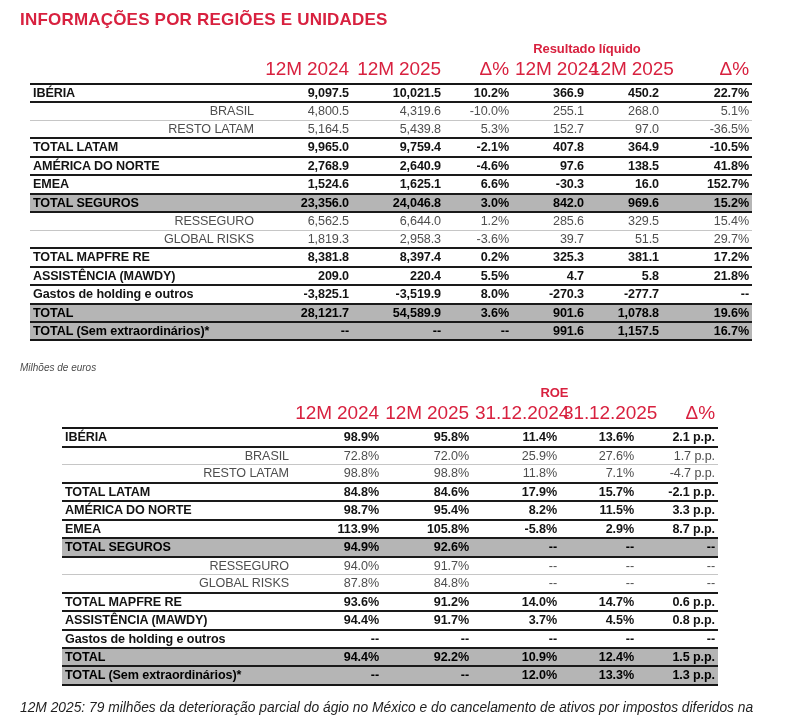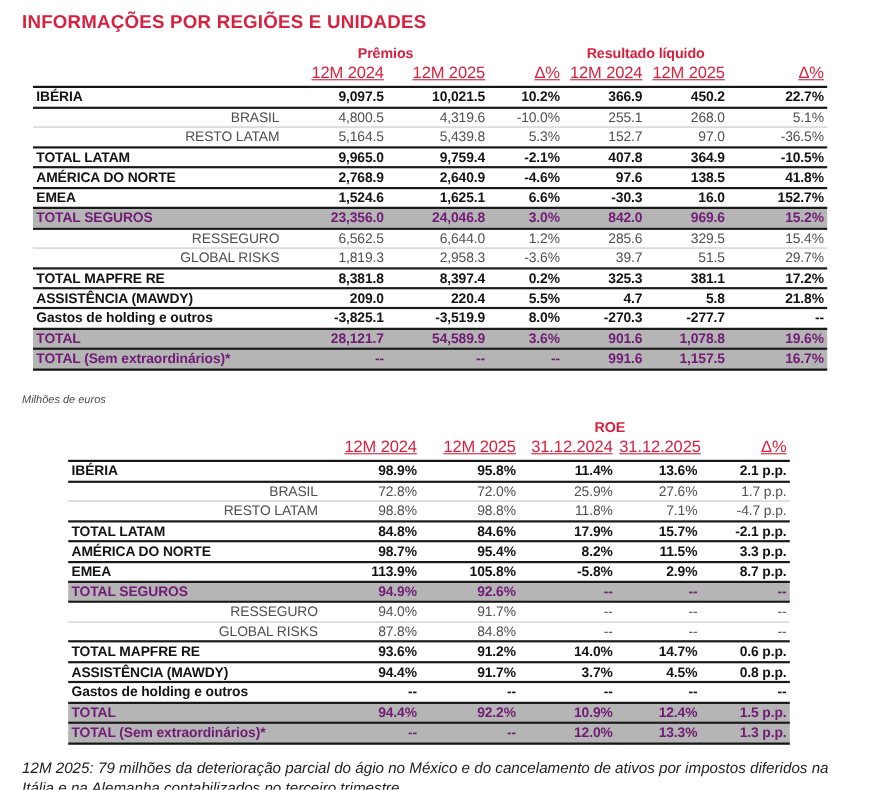--- a/index.html
+++ b/index.html
@@ -45,30 +45,29 @@
   .group-row .cell{
     color:var(--accent);
     font-weight:700;
     font-size:13px;
     text-align:center;
     padding:0 3px 1px 3px;
   }
   .header-row{border-bottom:2.5px solid #161616;min-height:18px;}
   .header-row .cell{
     color:var(--accent);
-    font-size:15px;
+    font-size:19px;
     padding:0 3px 3px 3px;
-    text-decoration:underline;
   }
 
   .row{min-height:16.6px;}
   .row.regular .cell{color:#4e4e4e;font-weight:400;text-align:right;}
   .row.bold .cell{color:#131313;font-weight:700;}
   .row.total{background:var(--grayrow);}
-  .row.total .cell{color:#701a75;font-weight:700;}
+  .row.total .cell{color:#000000;font-weight:700;}
 
   .units-note{
     font-style:italic;
     color:#4a4a4a;
     font-size:10px;
     margin-top:21px;
   }
   .footnotes{
     margin-top:13px;
     font-style:italic;
@@ -80,21 +79,20 @@
 </style>
 </head>
 <body>
 
 <div class="page">
   <h1 class="title">INFORMAÇÕES POR REGIÕES E UNIDADES</h1>
 
   <div class="table t1">
       <div class="grid-row group-row">
         <div class="cell label-cell"></div>
-        <div class="cell group-cell" style="grid-column: 2 / span 2;">Prêmios</div>
         <div class="cell group-cell" style="grid-column: 5 / span 2;">Resultado líquido</div>
       </div>
       <div class="grid-row header-row">
         <div class="cell label-cell"></div>
         <div class="cell num-cell">12M 2024</div>
         <div class="cell num-cell">12M 2025</div>
         <div class="cell num-cell">Δ%</div>
         <div class="cell num-cell">12M 2024</div>
         <div class="cell num-cell">12M 2025</div>
         <div class="cell num-cell">Δ%</div>

